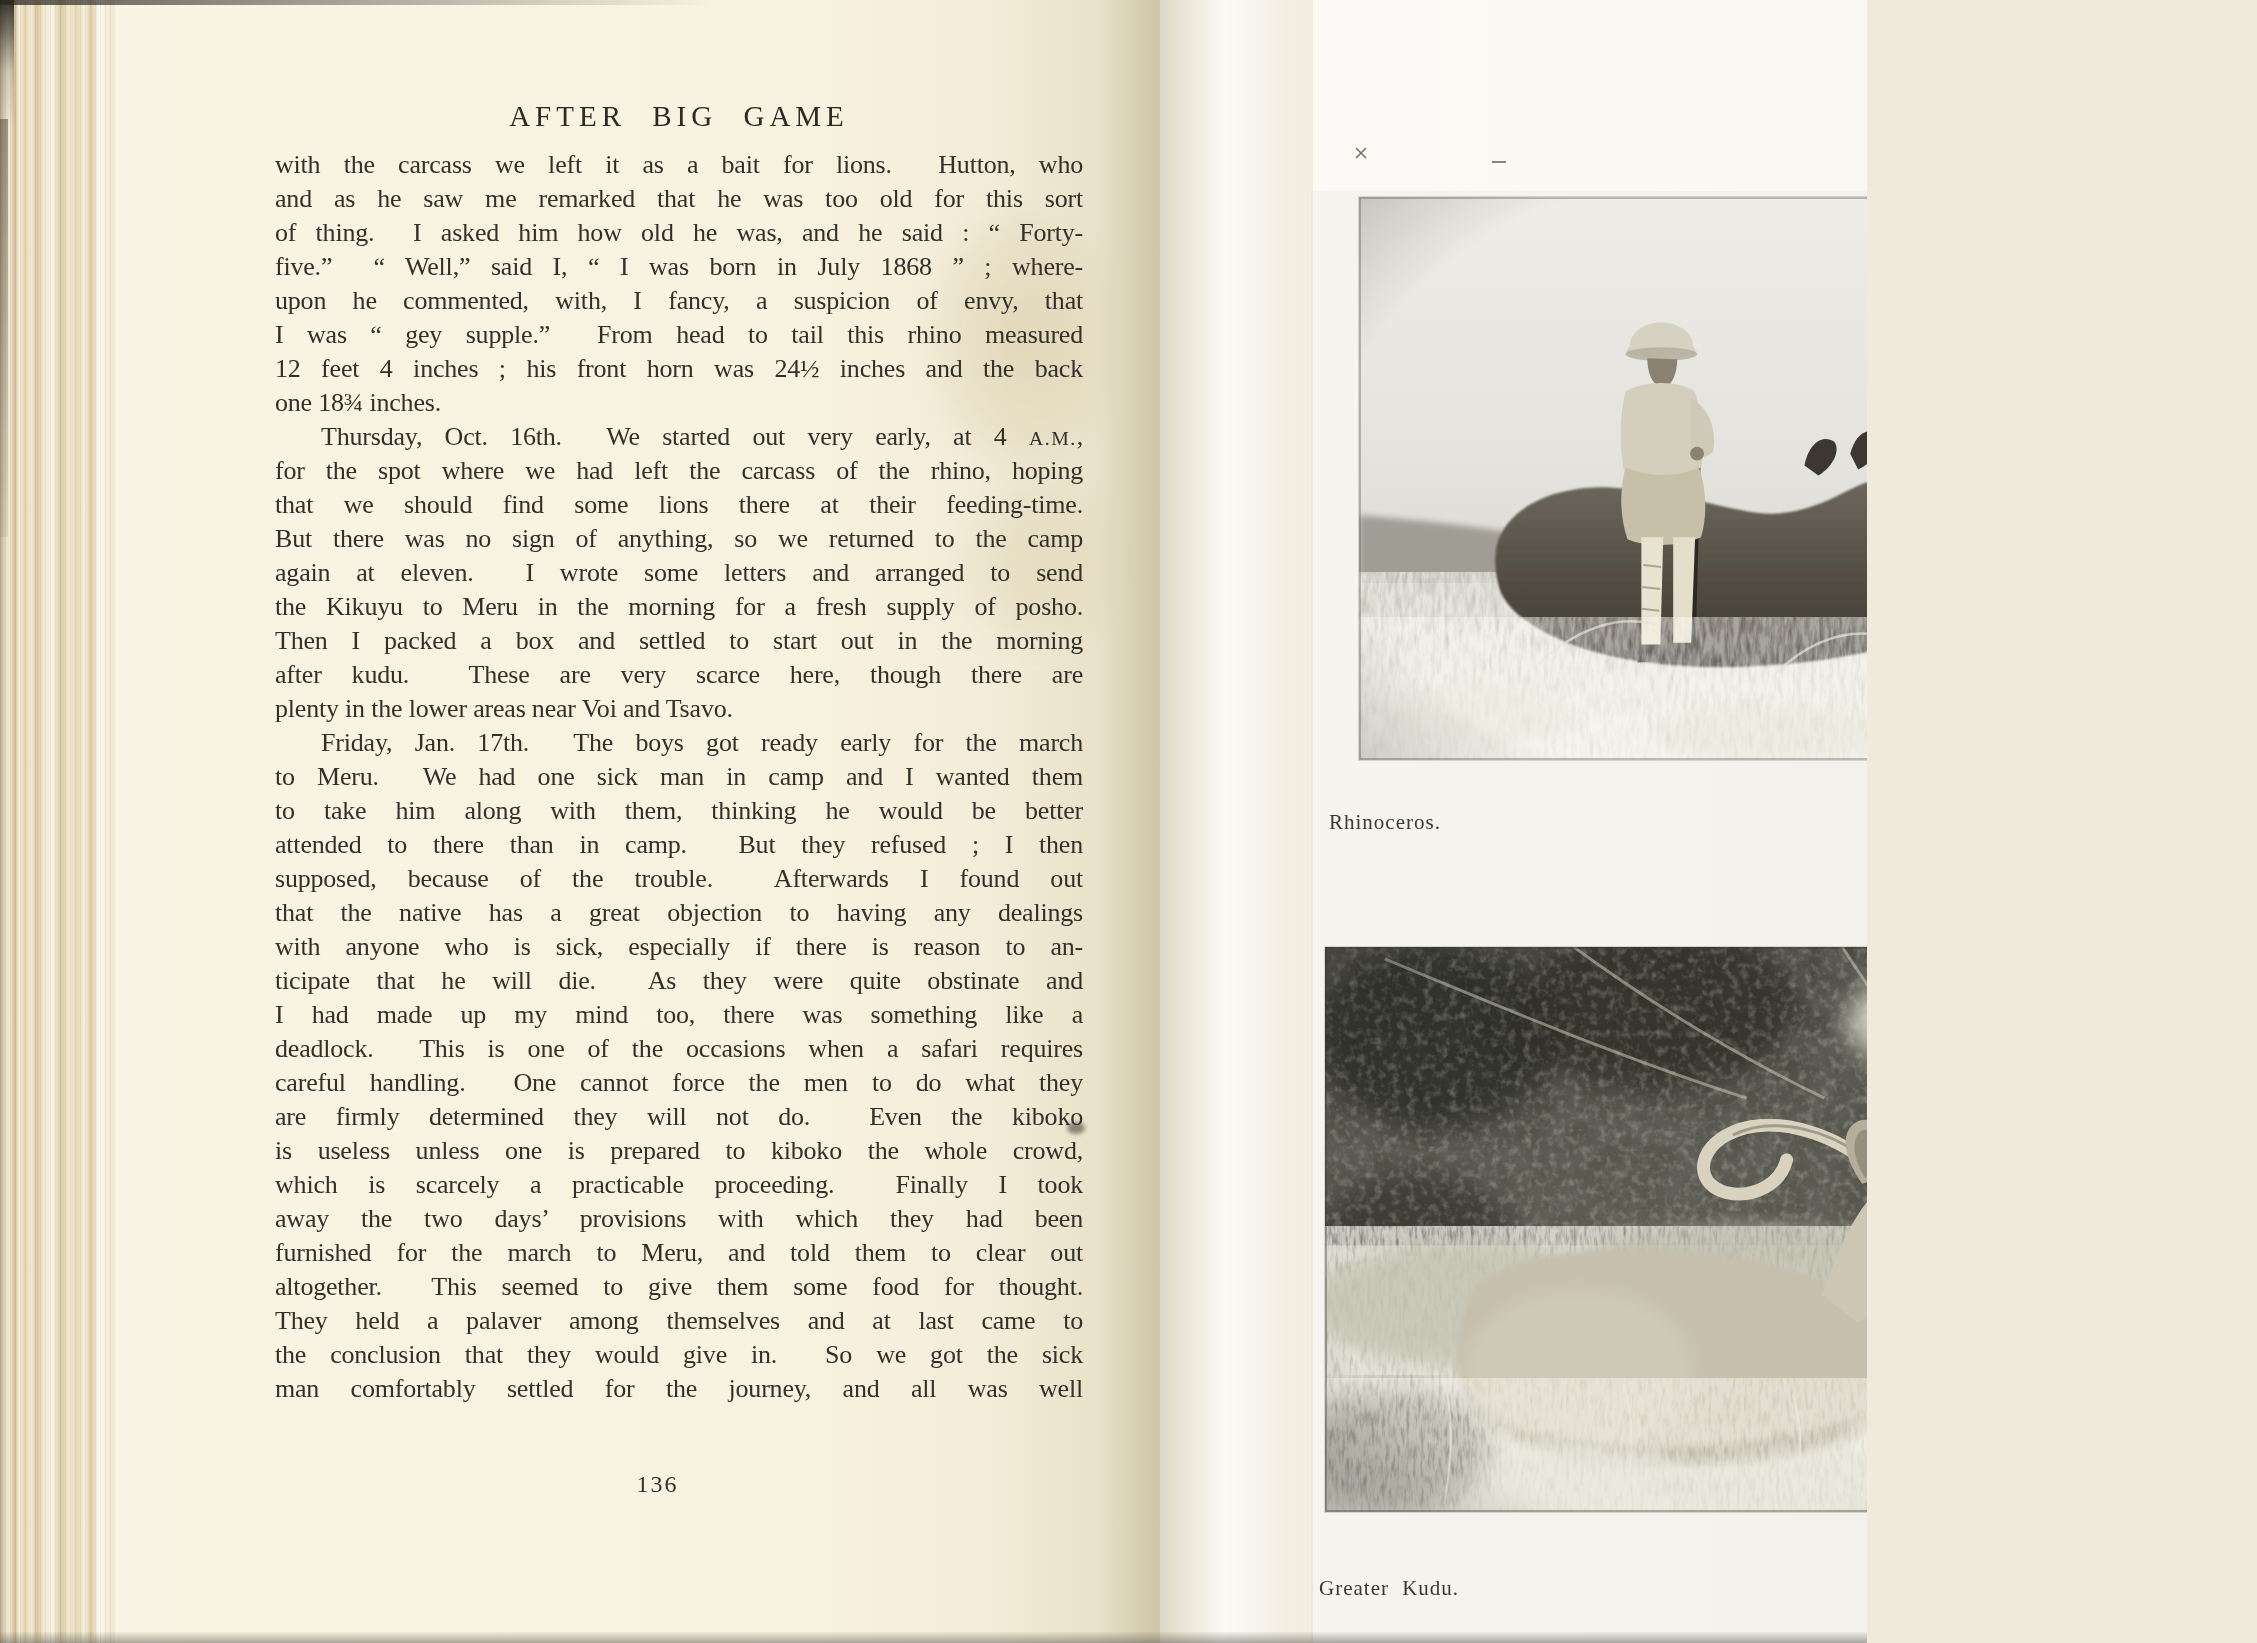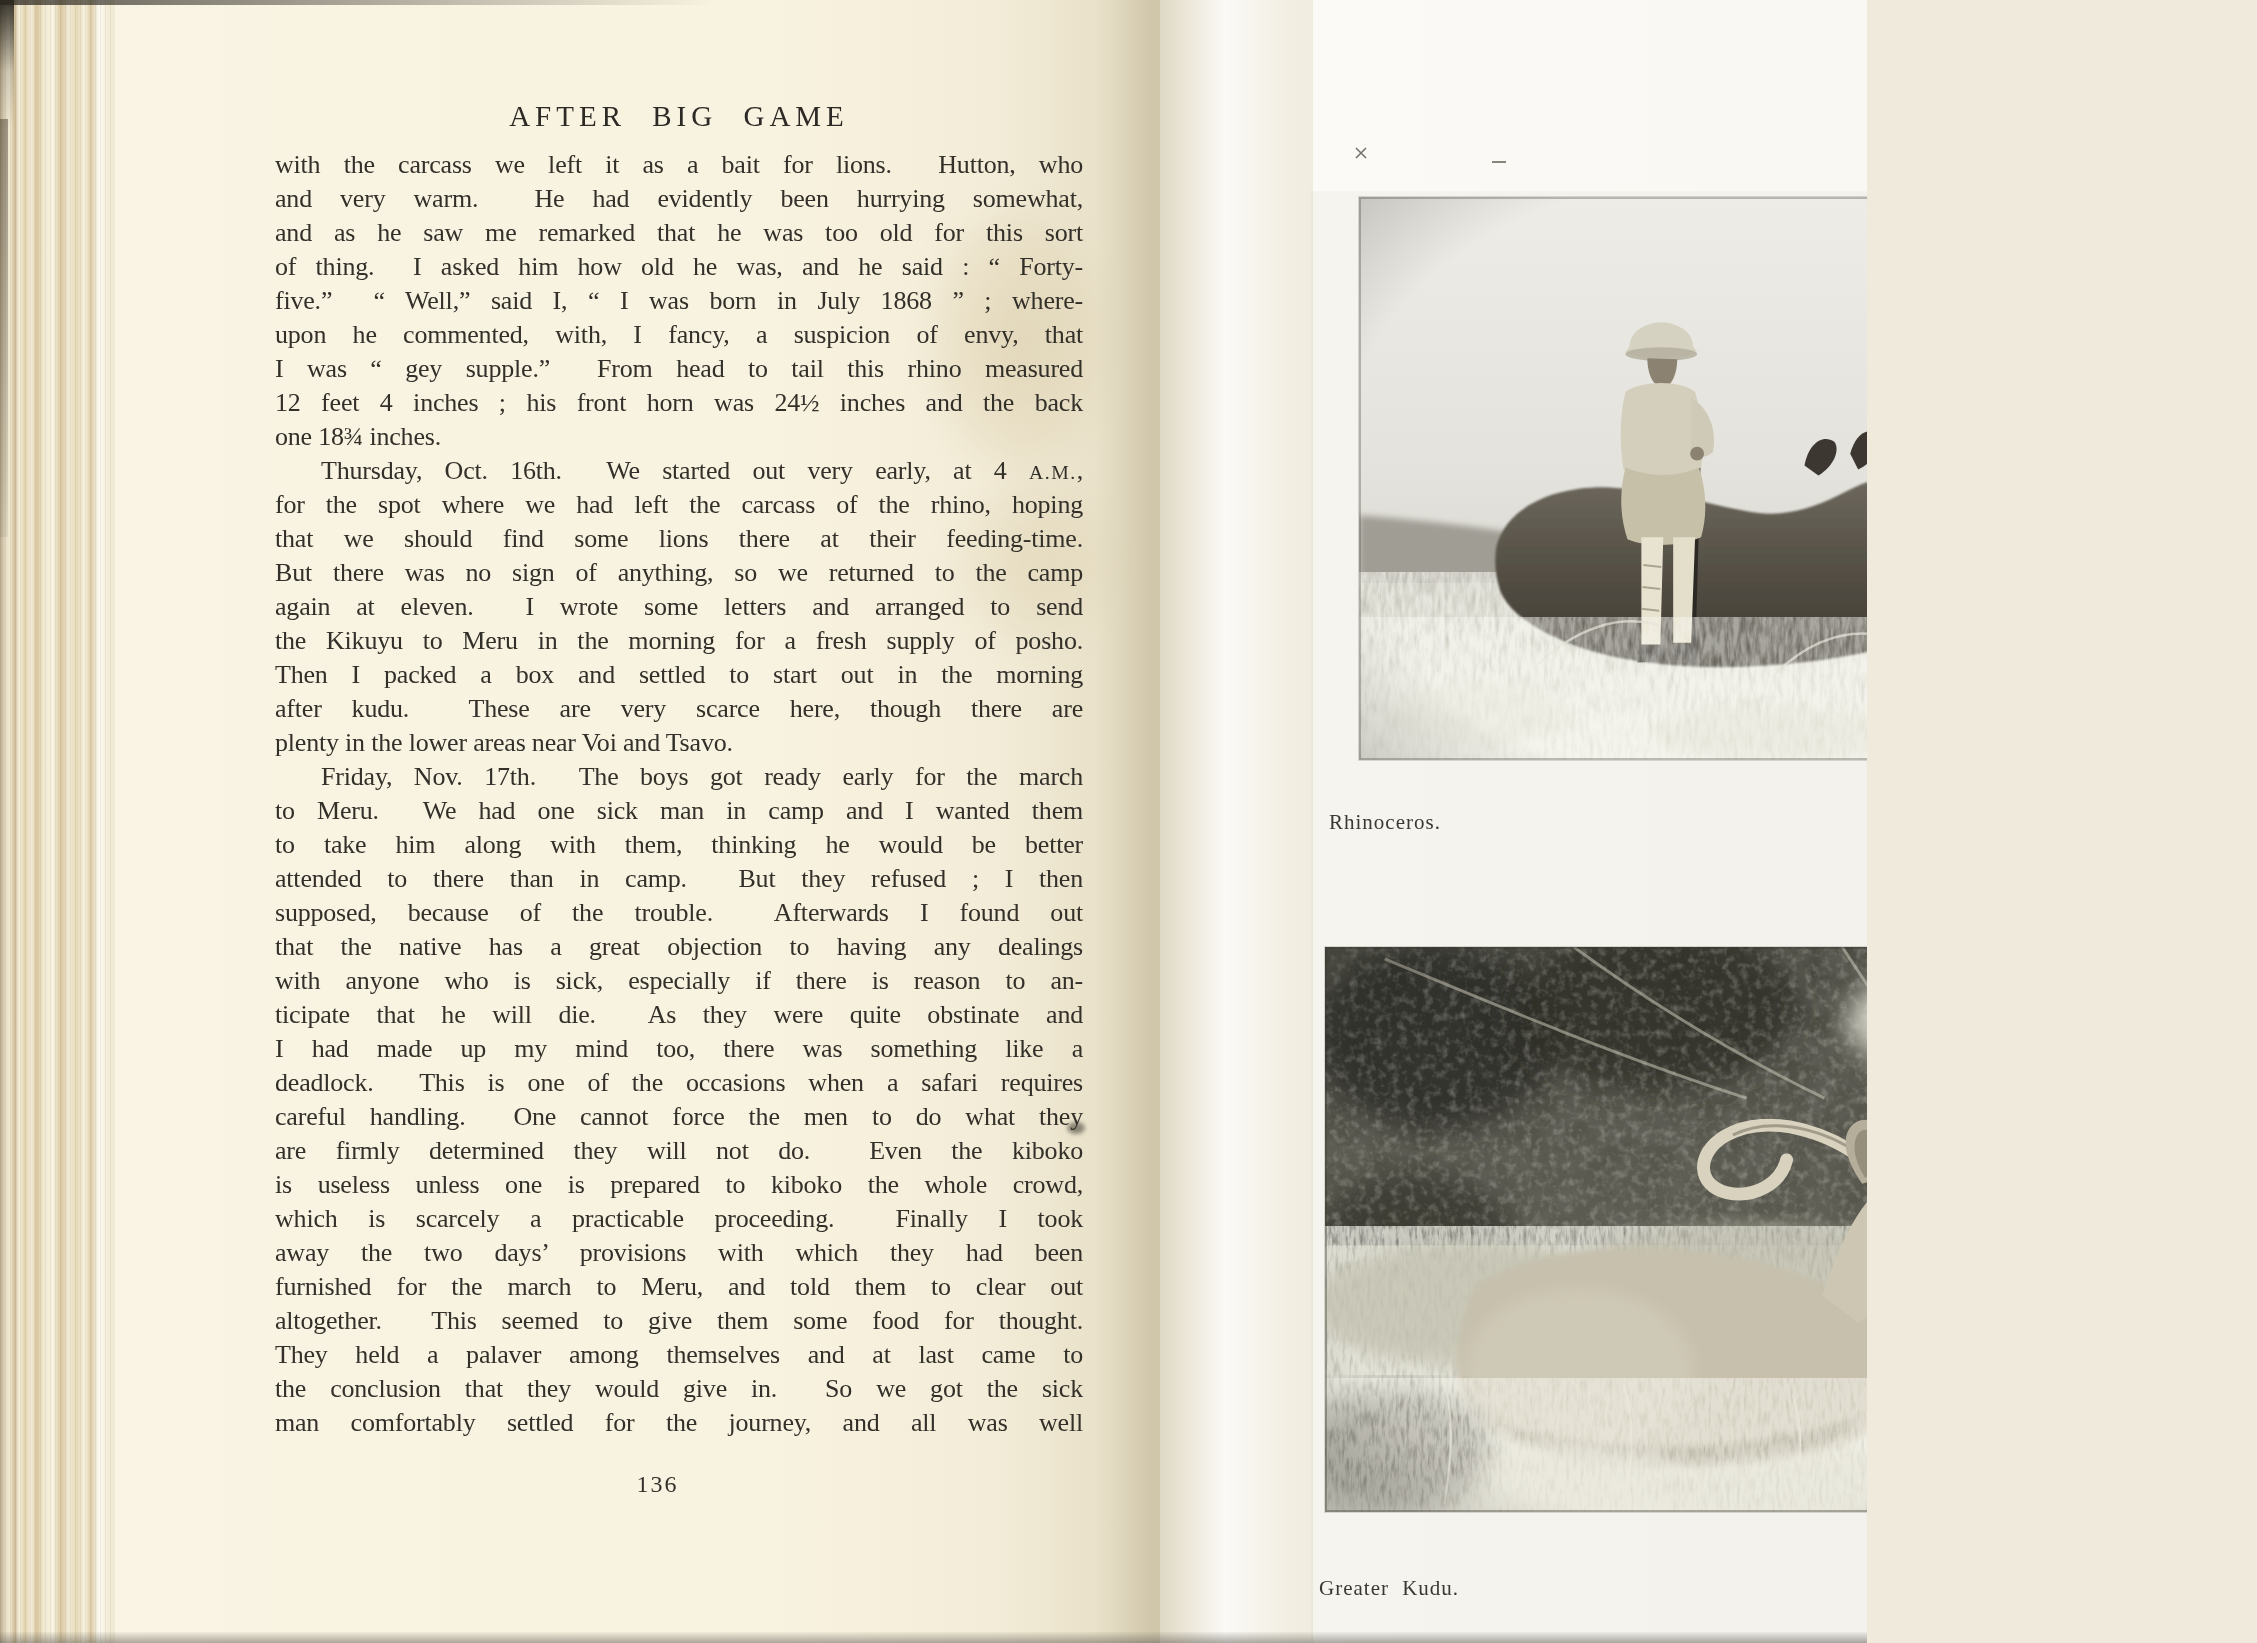--- a/index.html
+++ b/index.html
@@ -78,38 +78,37 @@
   <div class="edge-dark-mid"></div>
   <div class="top-line"></div>
   <div class="stain-a"></div>
   <div class="stain-b"></div>
   <div class="ink-smudge"></div>
   <div class="bottom-band"></div>
 
   <div class="running-head">AFTER BIG GAME</div>
   <div class="body-text">
       <div class="line"><span class="seg-r">with the carcass we left it as a bait for lions.&nbsp; Hutton, who</span></div>
-      <div class="line"><span class="seg-r">and very warm.&nbsp; He had evidently been hurrying somewhat,</span></div>
       <div class="line"><span class="seg-r">and as he saw me remarked that he was too old for this sort</span></div>
       <div class="line"><span class="seg-r">of thing.&nbsp; I asked him how old he was, and he said : “ Forty-</span></div>
       <div class="line"><span class="seg-r">five.”&nbsp; “ Well,” said I, “ I was born in July 1868 ” ; where-</span></div>
       <div class="line"><span class="seg-r">upon he commented, with, I fancy, a suspicion of envy, that</span></div>
       <div class="line"><span class="seg-r">I was “ gey supple.”&nbsp; From head to tail this rhino measured</span></div>
       <div class="line"><span class="seg-r">12 feet 4 inches ; his front horn was 24½ inches and the back</span></div>
       <div class="line no-just"><span class="seg-r">one 18¾ inches.</span></div>
       <div class="line indent"><span class="seg-i">Thursday, Oct. 16th.</span><span class="seg-r">&nbsp; We started out very early, at 4 </span><span class="seg-sc">A.M.</span><span class="seg-r">,</span></div>
       <div class="line"><span class="seg-r">for the spot where we had left the carcass of the rhino, hoping</span></div>
       <div class="line"><span class="seg-r">that we should find some lions there at their feeding-time.</span></div>
       <div class="line"><span class="seg-r">But there was no sign of anything, so we returned to the camp</span></div>
       <div class="line"><span class="seg-r">again at eleven.&nbsp; I wrote some letters and arranged to send</span></div>
       <div class="line"><span class="seg-r">the Kikuyu to Meru in the morning for a fresh supply of posho.</span></div>
       <div class="line"><span class="seg-r">Then I packed a box and settled to start out in the morning</span></div>
       <div class="line"><span class="seg-r">after kudu.&nbsp; These are very scarce here, though there are</span></div>
       <div class="line no-just"><span class="seg-r">plenty in the lower areas near Voi and Tsavo.</span></div>
-      <div class="line indent"><span class="seg-i">Friday, Nov. 17th.</span><span class="seg-r">&nbsp; The boys got ready early for the march</span></div>
+      <div class="line indent"><span class="seg-i">Friday, Jan. 17th.</span><span class="seg-r">&nbsp; The boys got ready early for the march</span></div>
       <div class="line"><span class="seg-r">to Meru.&nbsp; We had one sick man in camp and I wanted them</span></div>
       <div class="line"><span class="seg-r">to take him along with them, thinking he would be better</span></div>
       <div class="line"><span class="seg-r">attended to there than in camp.&nbsp; But they refused ; I then</span></div>
       <div class="line"><span class="seg-r">supposed, because of the trouble.&nbsp; Afterwards I found out</span></div>
       <div class="line"><span class="seg-r">that the native has a great objection to having any dealings</span></div>
       <div class="line"><span class="seg-r">with anyone who is sick, especially if there is reason to an-</span></div>
       <div class="line"><span class="seg-r">ticipate that he will die.&nbsp; As they were quite obstinate and</span></div>
       <div class="line"><span class="seg-r">I had made up my mind too, there was something like a</span></div>
       <div class="line"><span class="seg-r">deadlock.&nbsp; This is one of the occasions when a safari requires</span></div>
       <div class="line"><span class="seg-r">careful handling.&nbsp; One cannot force the men to do what they</span></div>

